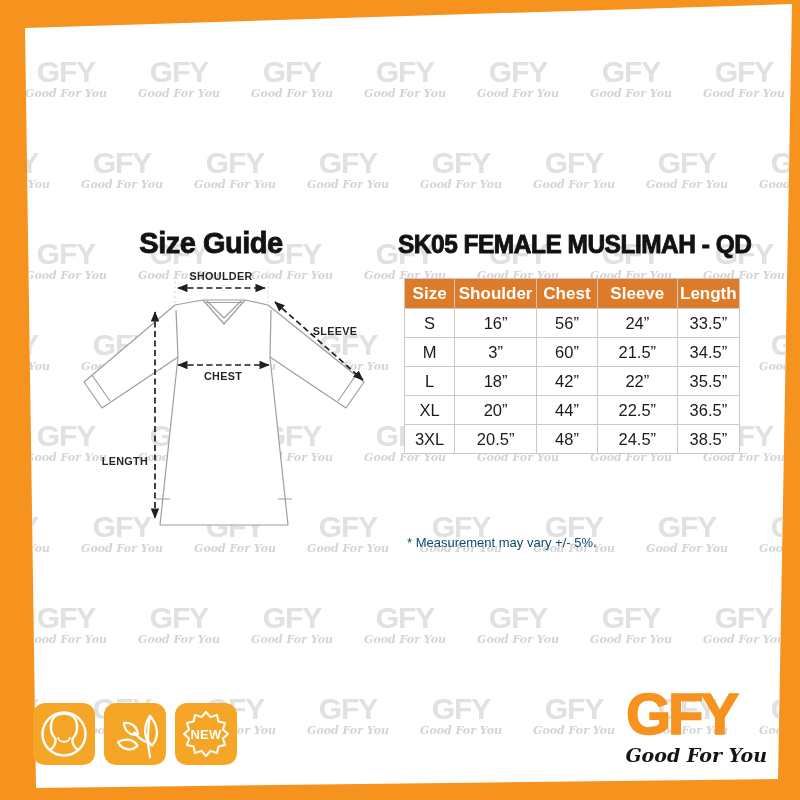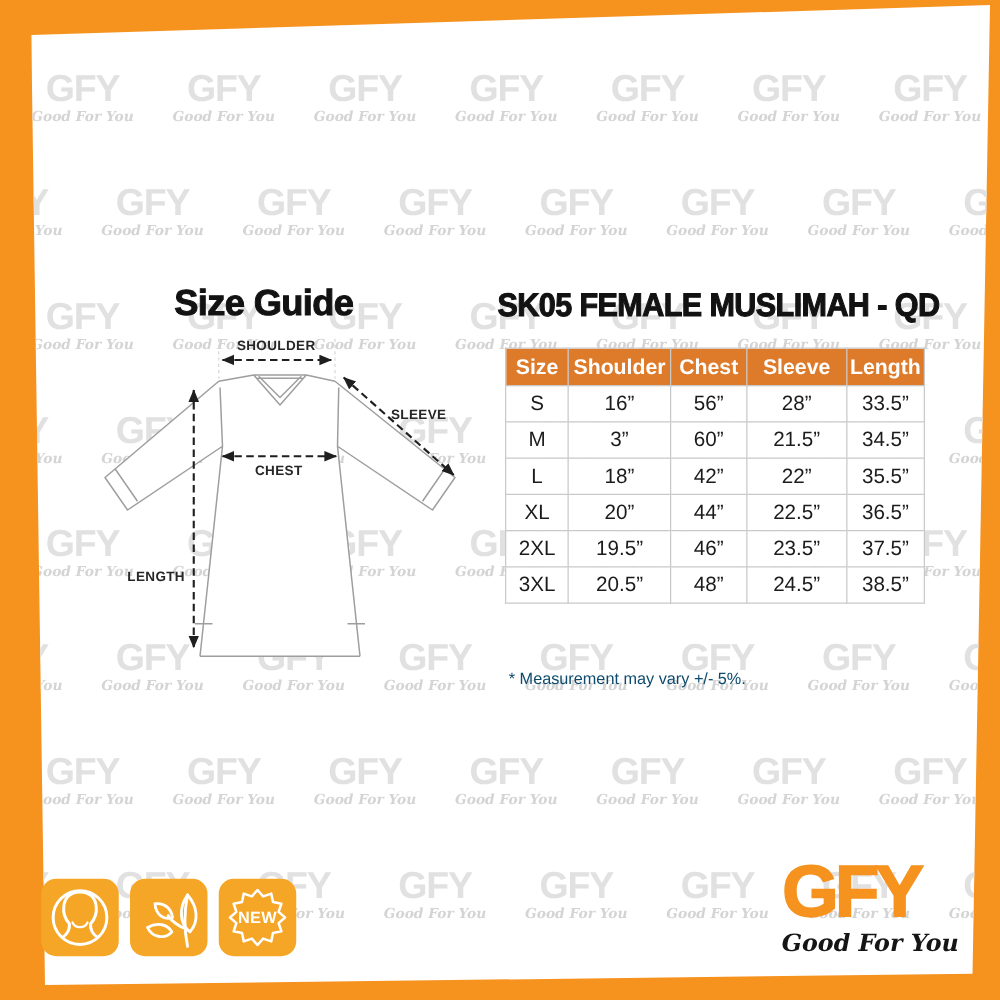--- a/index.html
+++ b/index.html
@@ -380,21 +380,21 @@
             <th>Chest</th>
             <th>Sleeve</th>
             <th>Length</th>
           </tr>
       </thead>
       <tbody id="tbl-body">
           <tr>
             <td>S</td>
             <td>16”</td>
             <td>56”</td>
-            <td>28”</td>
+            <td>24”</td>
             <td>33.5”</td>
           </tr>
           <tr>
             <td>M</td>
             <td>3”</td>
             <td>60”</td>
             <td>21.5”</td>
             <td>34.5”</td>
           </tr>
           <tr>
@@ -403,27 +403,20 @@
             <td>42”</td>
             <td>22”</td>
             <td>35.5”</td>
           </tr>
           <tr>
             <td>XL</td>
             <td>20”</td>
             <td>44”</td>
             <td>22.5”</td>
             <td>36.5”</td>
-          </tr>
-          <tr>
-            <td>2XL</td>
-            <td>19.5”</td>
-            <td>46”</td>
-            <td>23.5”</td>
-            <td>37.5”</td>
           </tr>
           <tr>
             <td>3XL</td>
             <td>20.5”</td>
             <td>48”</td>
             <td>24.5”</td>
             <td>38.5”</td>
           </tr>
         </tbody>
     </table>

